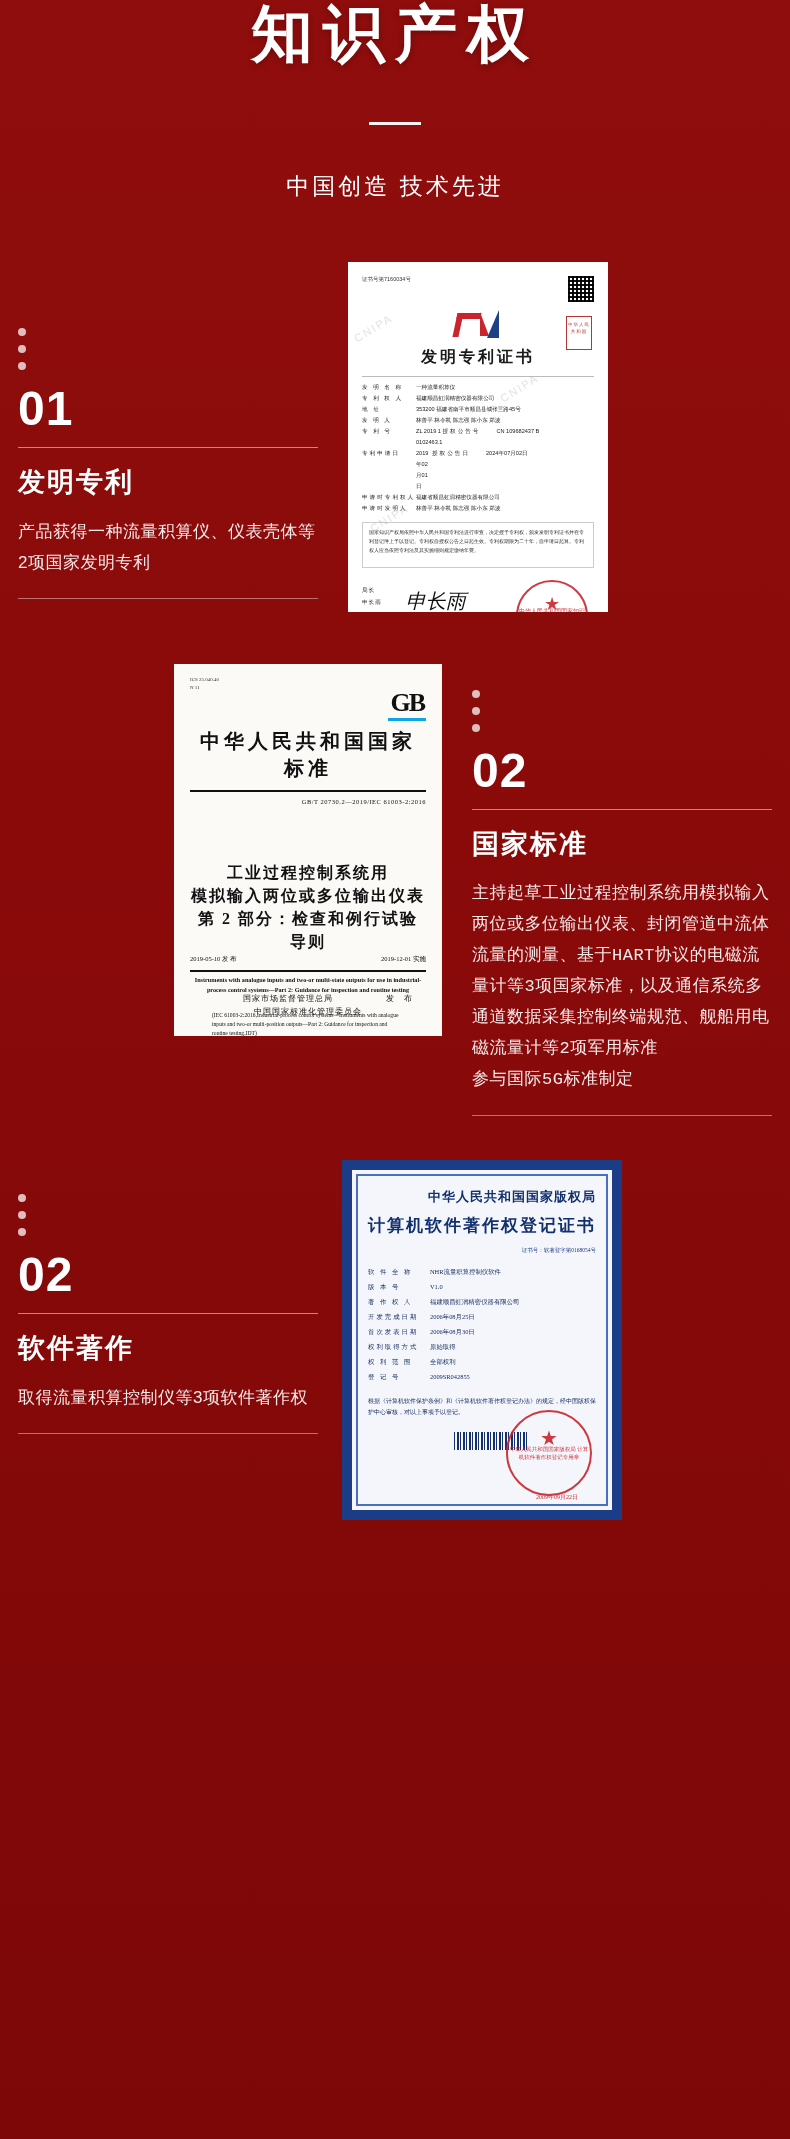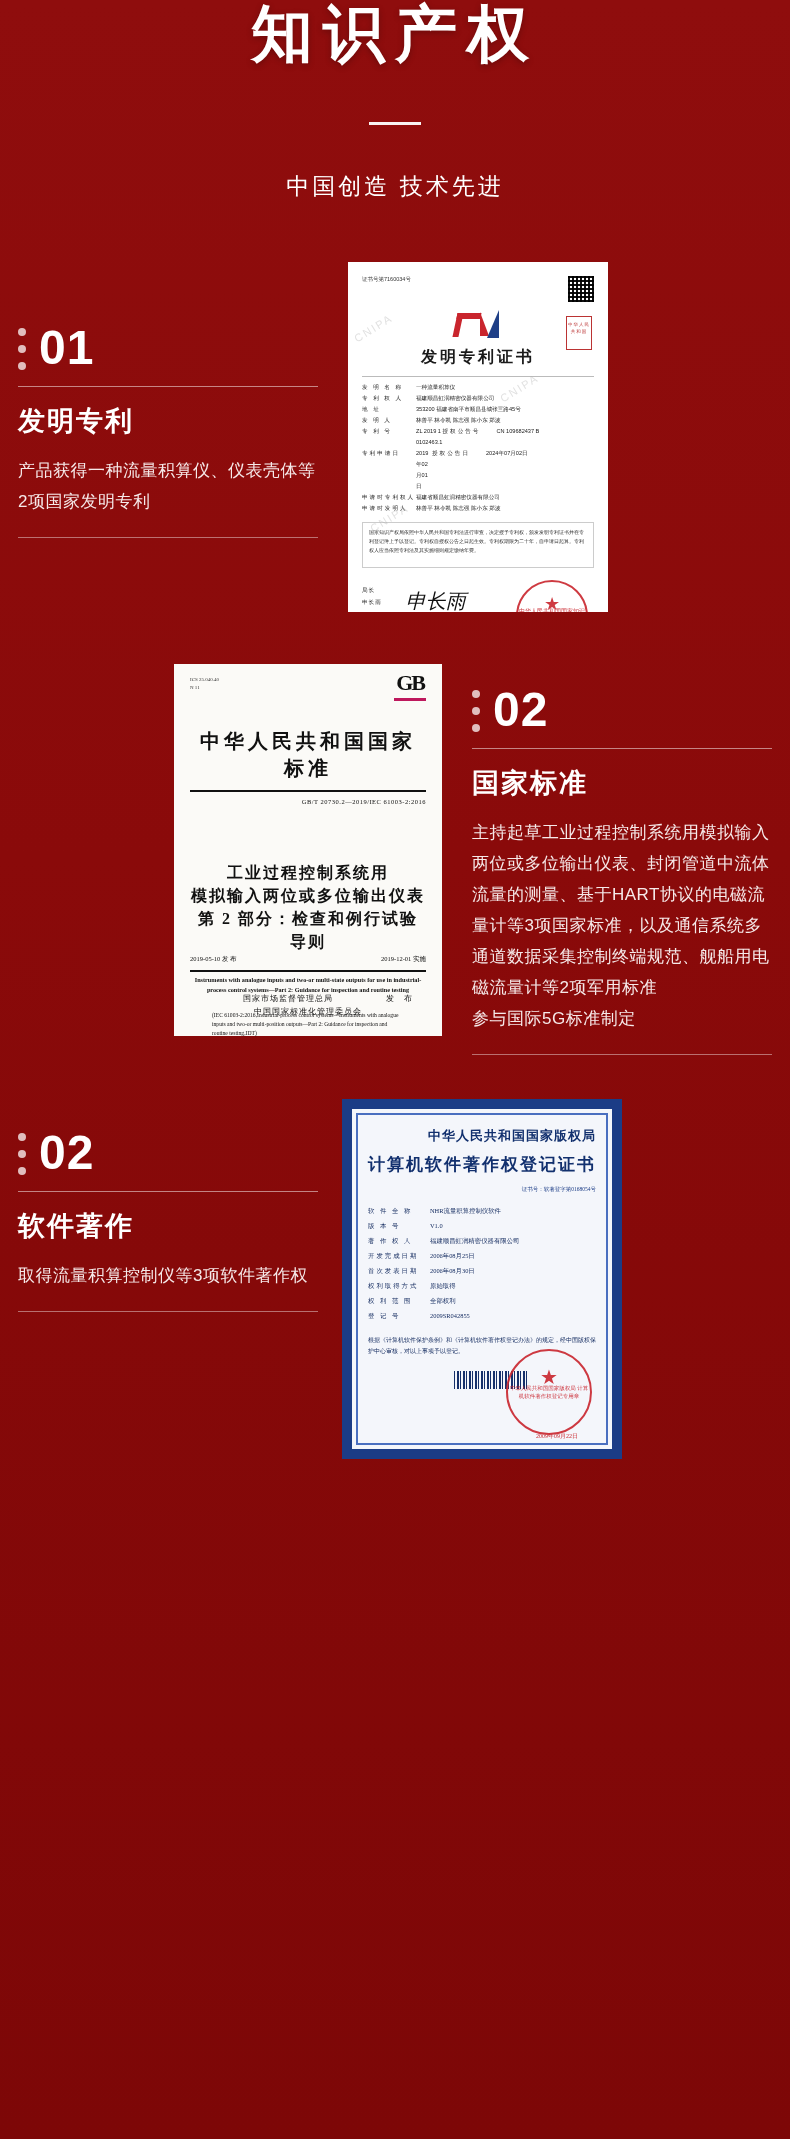--- a/index.html
+++ b/index.html
@@ -72,20 +72,21 @@
     width: 8px;
     height: 8px;
     border-radius: 50%;
     background: #f0dede;
     opacity: .85;
   }
   .num-row {
     display: flex;
     align-items: flex-start;
     gap: 13px;
+    flex-direction: column;
   }
   .num {
     color: #ffffff;
     font-size: 48px;
     font-weight: bold;
     line-height: 52px;
     letter-spacing: 1px;
   }
   .hr-thin {
     height: 1px;
@@ -262,25 +263,25 @@
     height: 372px;
     background: #fbfaf7;
     padding: 12px 16px;
     color: #111;
     font-family: "Liberation Serif", serif;
     position: relative;
   }
   .gb-code { font-size: 5px; line-height: 8px; color: #333; }
   .gb-logo {
     position: absolute;
-    right: 16px; top: 4px;
-    font-size: 22px;
+    right: 16px; top: 24px;
+    font-size: 26px;
     font-weight: bold;
     letter-spacing: -2px;
-    border-bottom: 3px solid #be185d;
+    border-bottom: 3px solid #0ea5e9;
     line-height: 30px;
     padding: 0 2px;
   }
   .gb-title {
     margin-top: 36px;
     font-size: 20px;
     font-weight: bold;
     letter-spacing: 4px;
     text-align: center;
     border-bottom: 2px solid #111;
@@ -530,21 +531,21 @@
       <div class="num-row">
         <div class="dots">
           <div class="dot"></div>
           <div class="dot"></div>
           <div class="dot"></div>
         </div>
         <div class="num">02</div>
       </div>
       <div class="hr-thin"></div>
       <div class="title">国家标准</div>
-      <div class="body" style="white-space:pre-line;">主持起草工业过程控制系统用模拟输入两位或多位输出仪表、封闭管道中流体流量的测量、基于HART协议的电磁流量计等3项国家标准，以及通信系统多通道数据采集控制终端规范、舰船用电磁流量计等2项军用标准
+      <div class="body" style="white-space:pre-line;font-family:Liberation Mono, monospace;">主持起草工业过程控制系统用模拟输入两位或多位输出仪表、封闭管道中流体流量的测量、基于HART协议的电磁流量计等3项国家标准，以及通信系统多通道数据采集控制终端规范、舰船用电磁流量计等2项军用标准
 参与国际5G标准制定</div>
       <div class="hr-bottom"></div>
     </div>
 
     <div class="img-col" style="margin-left:26px; margin-right:30px; margin-top:0;">
       <div class="gb">
         <div class="gb-code" style="white-space:pre-line;">ICS 25.040.40
 N 11</div>
         <div class="gb-logo">GB</div>
         <div class="gb-title">中华人民共和国国家标准</div>

